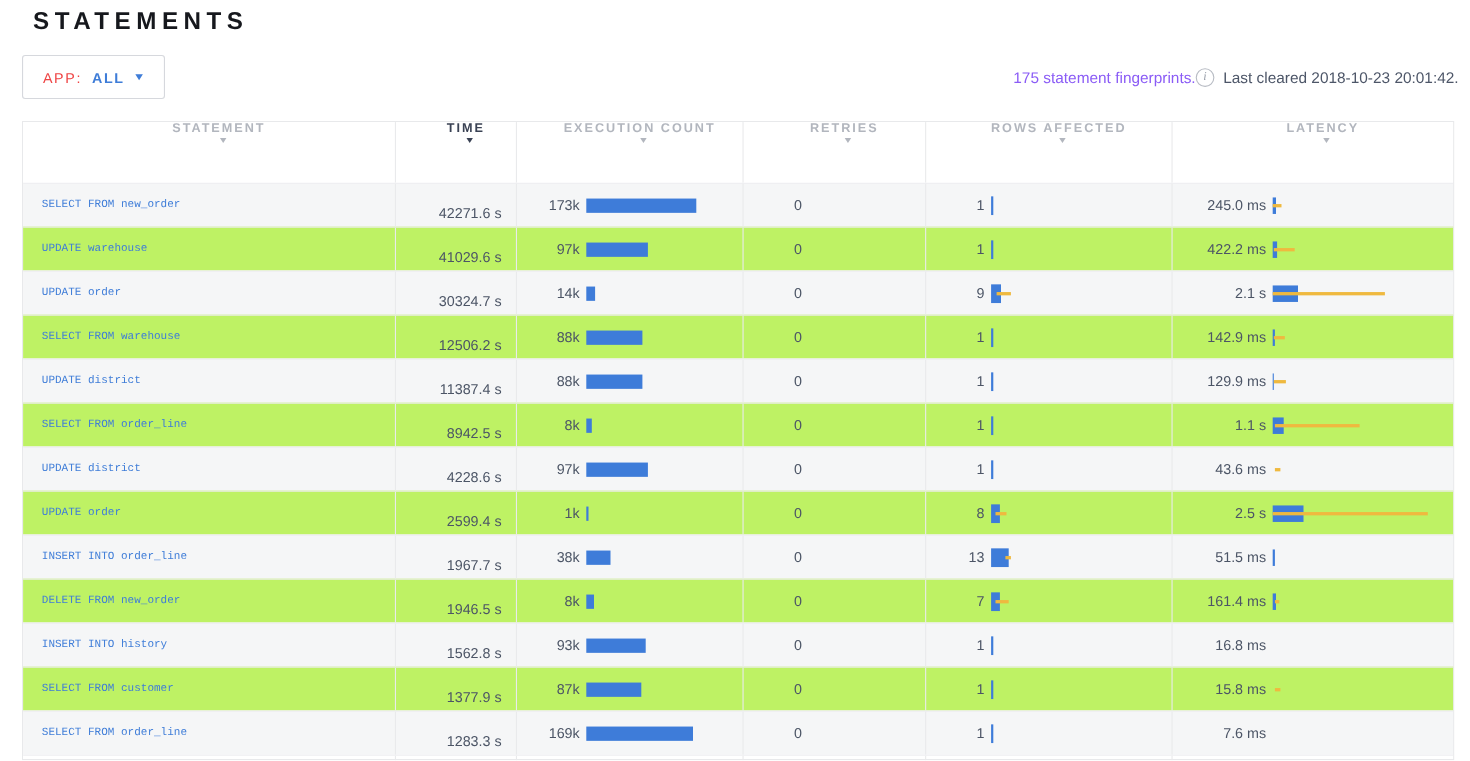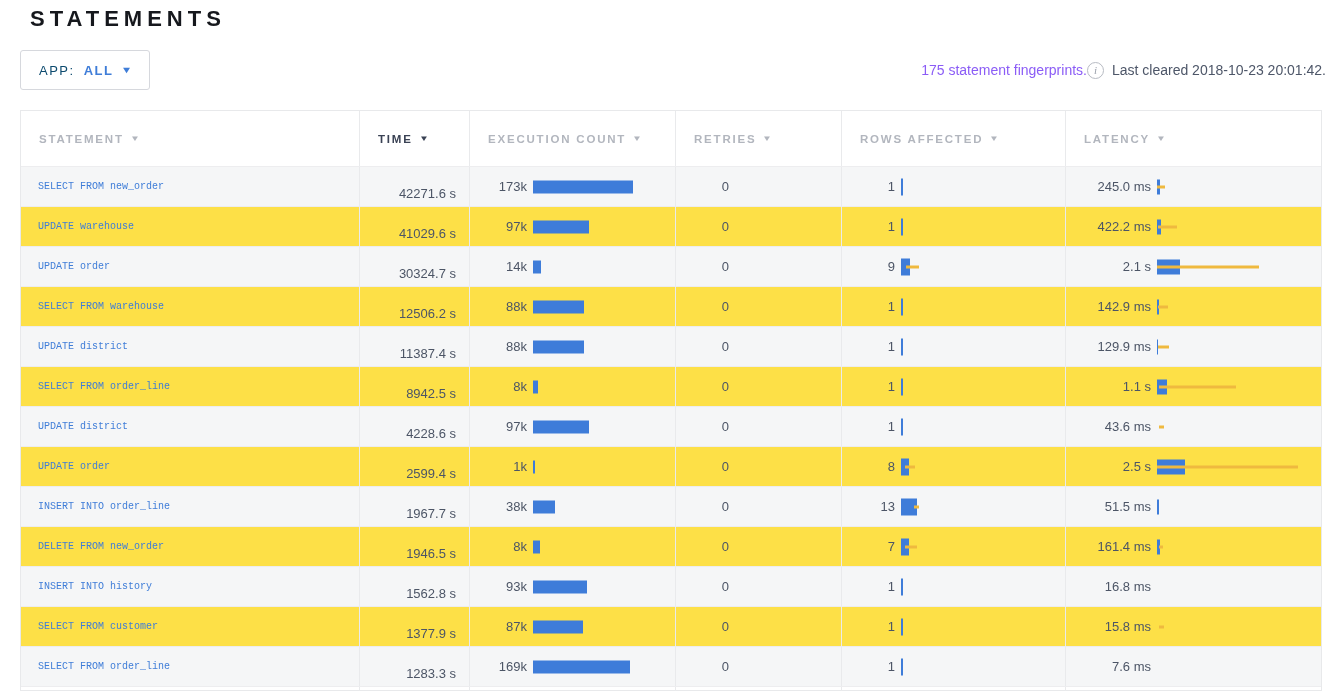--- a/index.html
+++ b/index.html
@@ -10,43 +10,43 @@
   
   .page-title { position:absolute; left:30px; top:6px; font-size:22px; font-weight:700;
                 letter-spacing:5px; color:#16181d; }
 
   
   .toolbar { position:absolute; left:20px; top:50px; width:1306px; height:40px;
              display:flex; align-items:center; }
   .app-filter { height:40px; border:1px solid #d6d8dd; border-radius:3px;
                 display:flex; align-items:center; padding:0 18px; gap:9px; cursor:pointer;
                 background:#fff; }
-  .app-filter .flabel { font-size:13px; letter-spacing:1.5px; color:#0c4a6e; }
+  .app-filter .flabel { font-size:13px; letter-spacing:1.5px; color:#ef4444; }
   .app-filter .fvalue { font-size:13px; letter-spacing:1.5px; color:#3f7dd8; font-weight:700; }
   .app-filter .caret  { font-size:9px; color:#3f7dd8; transform:scaleX(1.3); }
   .summary { flex:1; text-align:right; font-size:14px; color:#8b5cf6; }
   .cleared { display:flex; align-items:center; gap:8px; padding-right:0px; }
   .info-circle { width:17px; height:17px; border:1px solid #b7bbc3; border-radius:50%;
                  color:#9aa0ab; font-size:11px; font-family:"Liberation Serif", serif;
                  font-style:italic; display:flex; align-items:center; justify-content:center; }
   .cleared .ctext { font-size:14px; color:#4d5668; }
 
   
   .stmt-table { position:absolute; left:20px; top:110px; border:1px solid #e8e9eb; background:#fff; }
   .grid-row { display:grid; grid-template-columns:338px 110px 206px 166px 224px 256px; }
   .grid-row > .cell { border-left:1px solid #e9eaec; display:flex; align-items:center; }
   .grid-row > .cell:first-child { border-left:none; }
 
-  .thead .cell { height:55px; background:#fff; padding-left:18px; }
+  .thead .cell { height:55px; background:#fff; padding-left:18px;flex-direction:column; }
   .thead .hlabel { font-size:11.5px; font-weight:700; letter-spacing:1.8px; color:#b2b6be; }
   .thead .sort-arrow { font-size:8px; color:#b2b6be; margin-left:7px; transform:scaleX(1.25); }
   .thead .sorted .hlabel, .thead .sorted .sort-arrow { color:#3a4254; }
   .thead .cell { cursor:pointer; }
 
-  .tbody .grid-row { height:40px; border-top:1px solid #ededef; background:#fde047; }
+  .tbody .grid-row { height:40px; border-top:1px solid #ededef; background:#bef264; }
   .tbody .grid-row.odd { background:#f5f6f7; }
 
   .c-statement { padding-left:17px; }
   .stmt { font-family:"Liberation Mono", monospace; font-size:10px; color:#3f7dd8;
           letter-spacing:0px; cursor:pointer; white-space:pre; }
   .c-time { justify-content:flex-end; padding-right:13px; }
   .c-time span { font-size:13px; color:#4c5566;margin-top:14px; }
   .num { font-size:13px; color:#4c5566; text-align:right; flex:none; }
   .num-exec { width:57px; }
   .num-retries { width:53px; }

